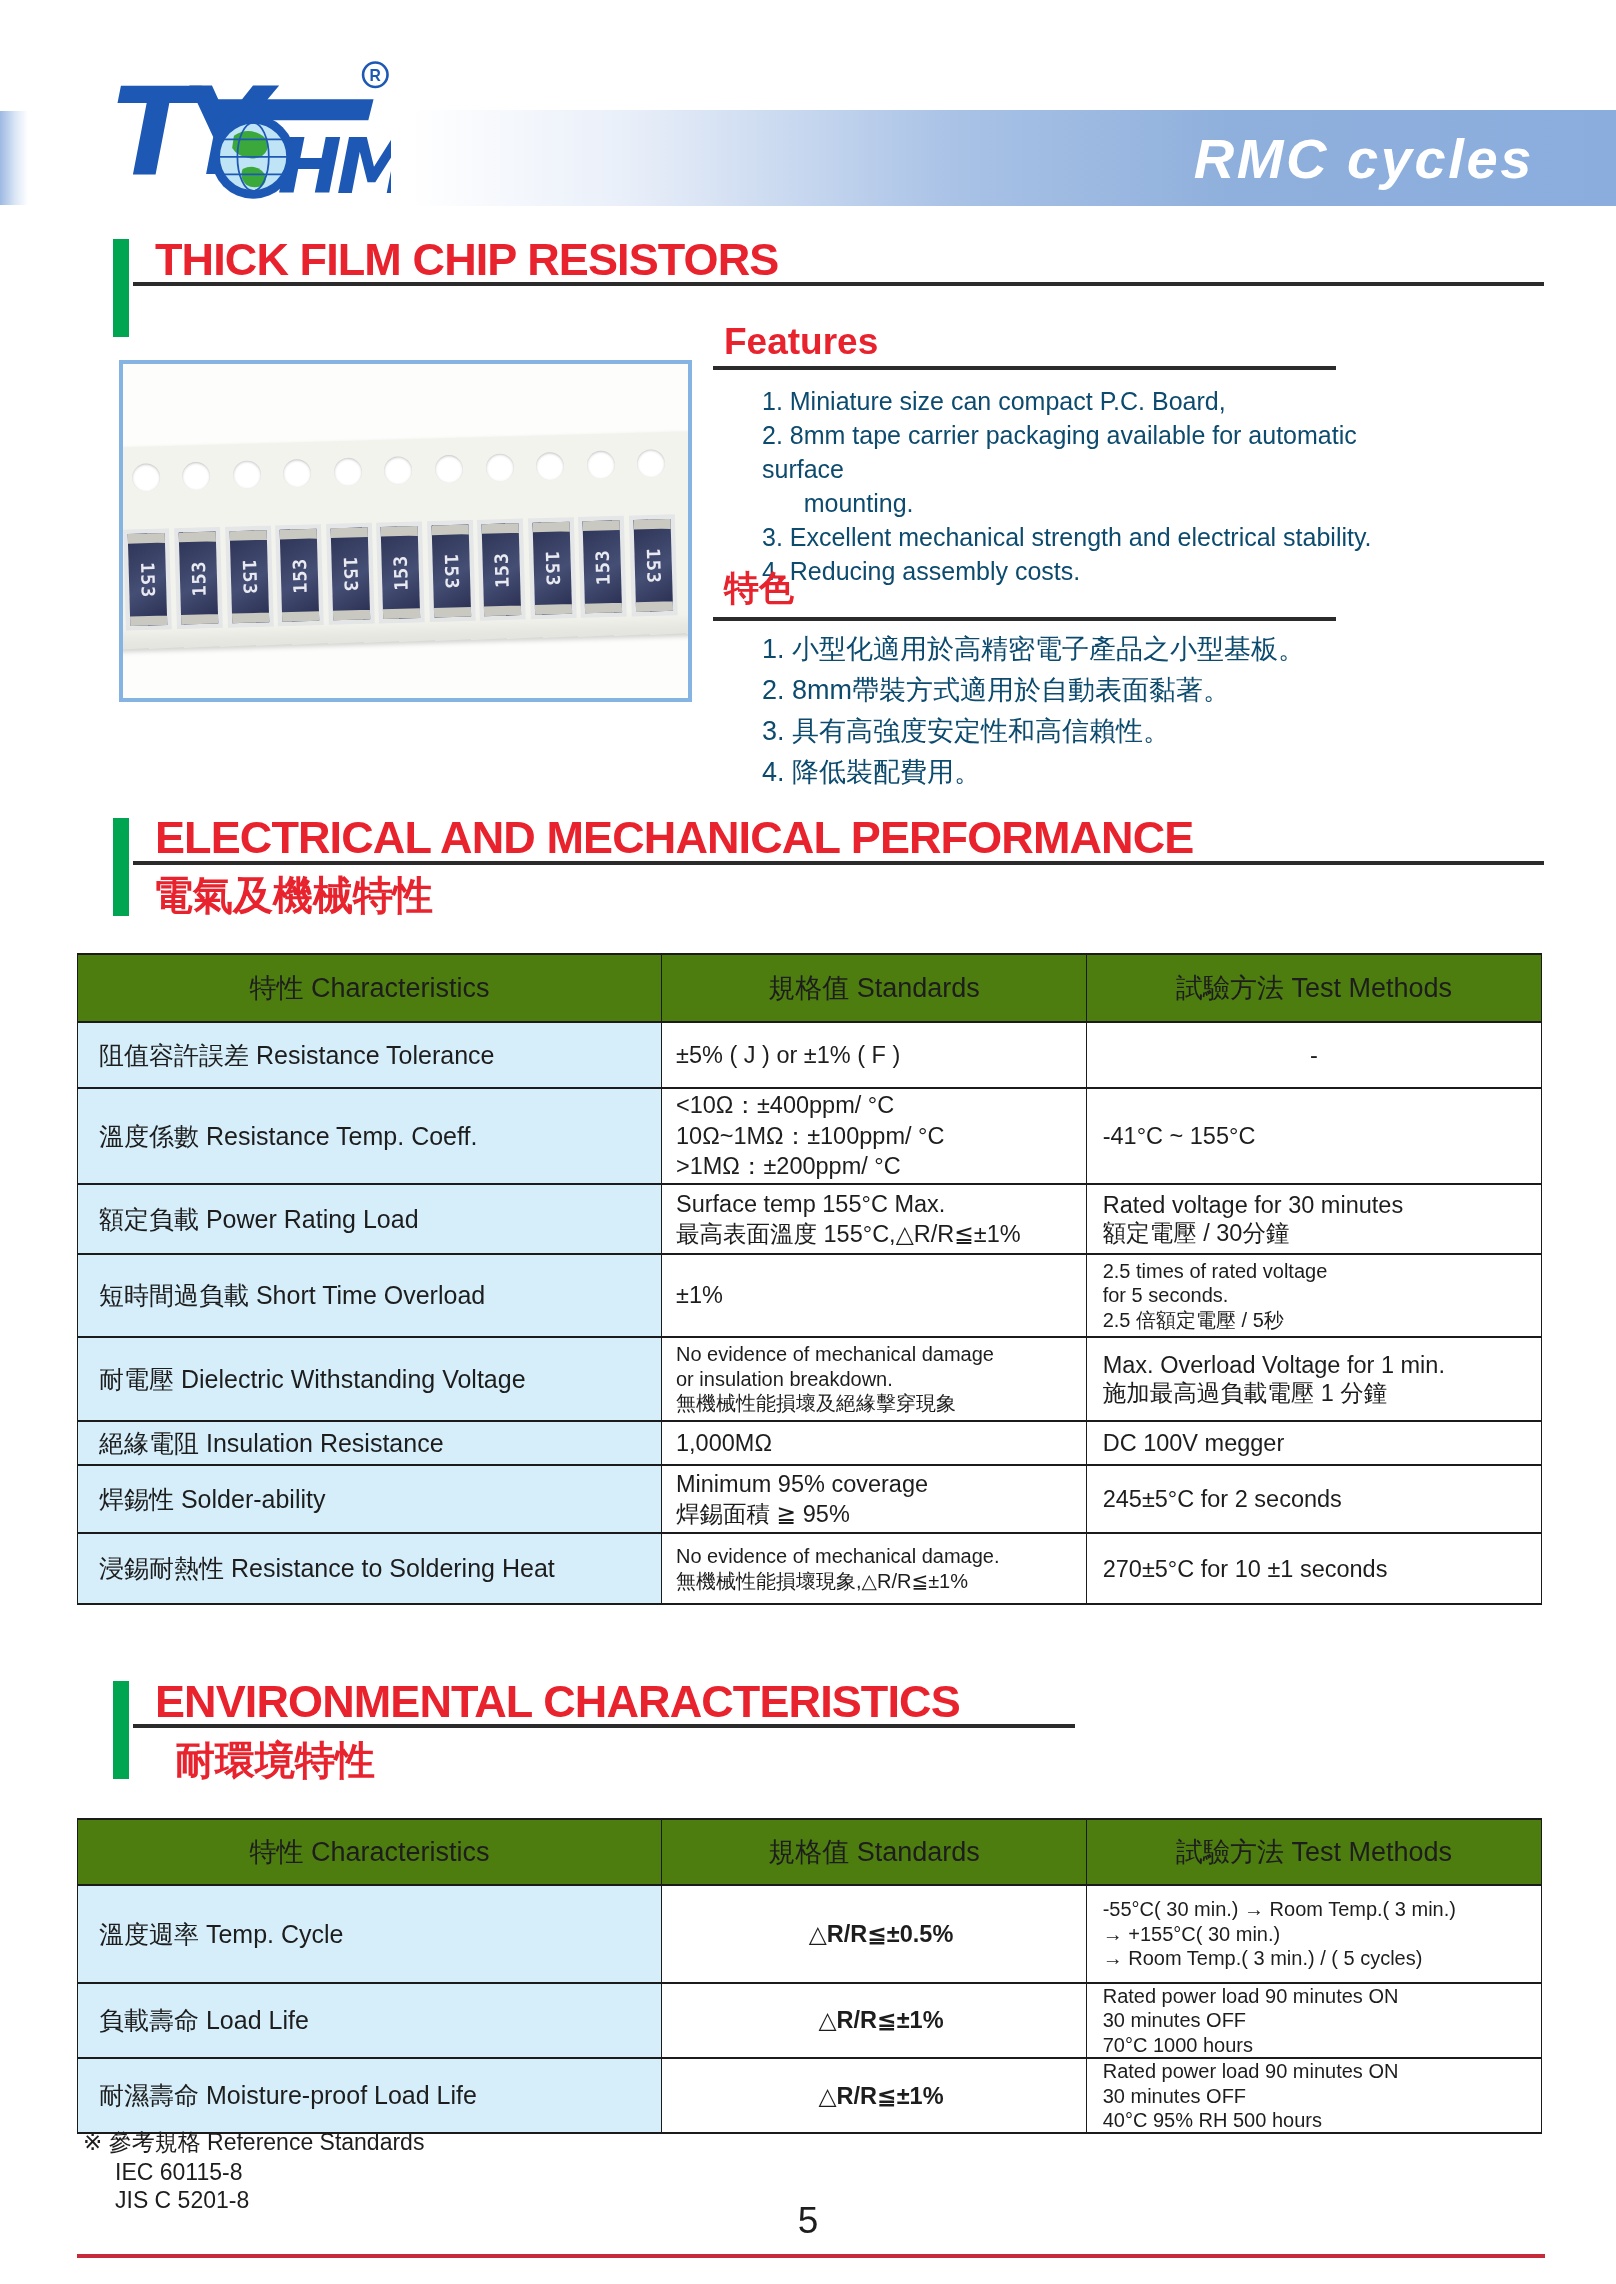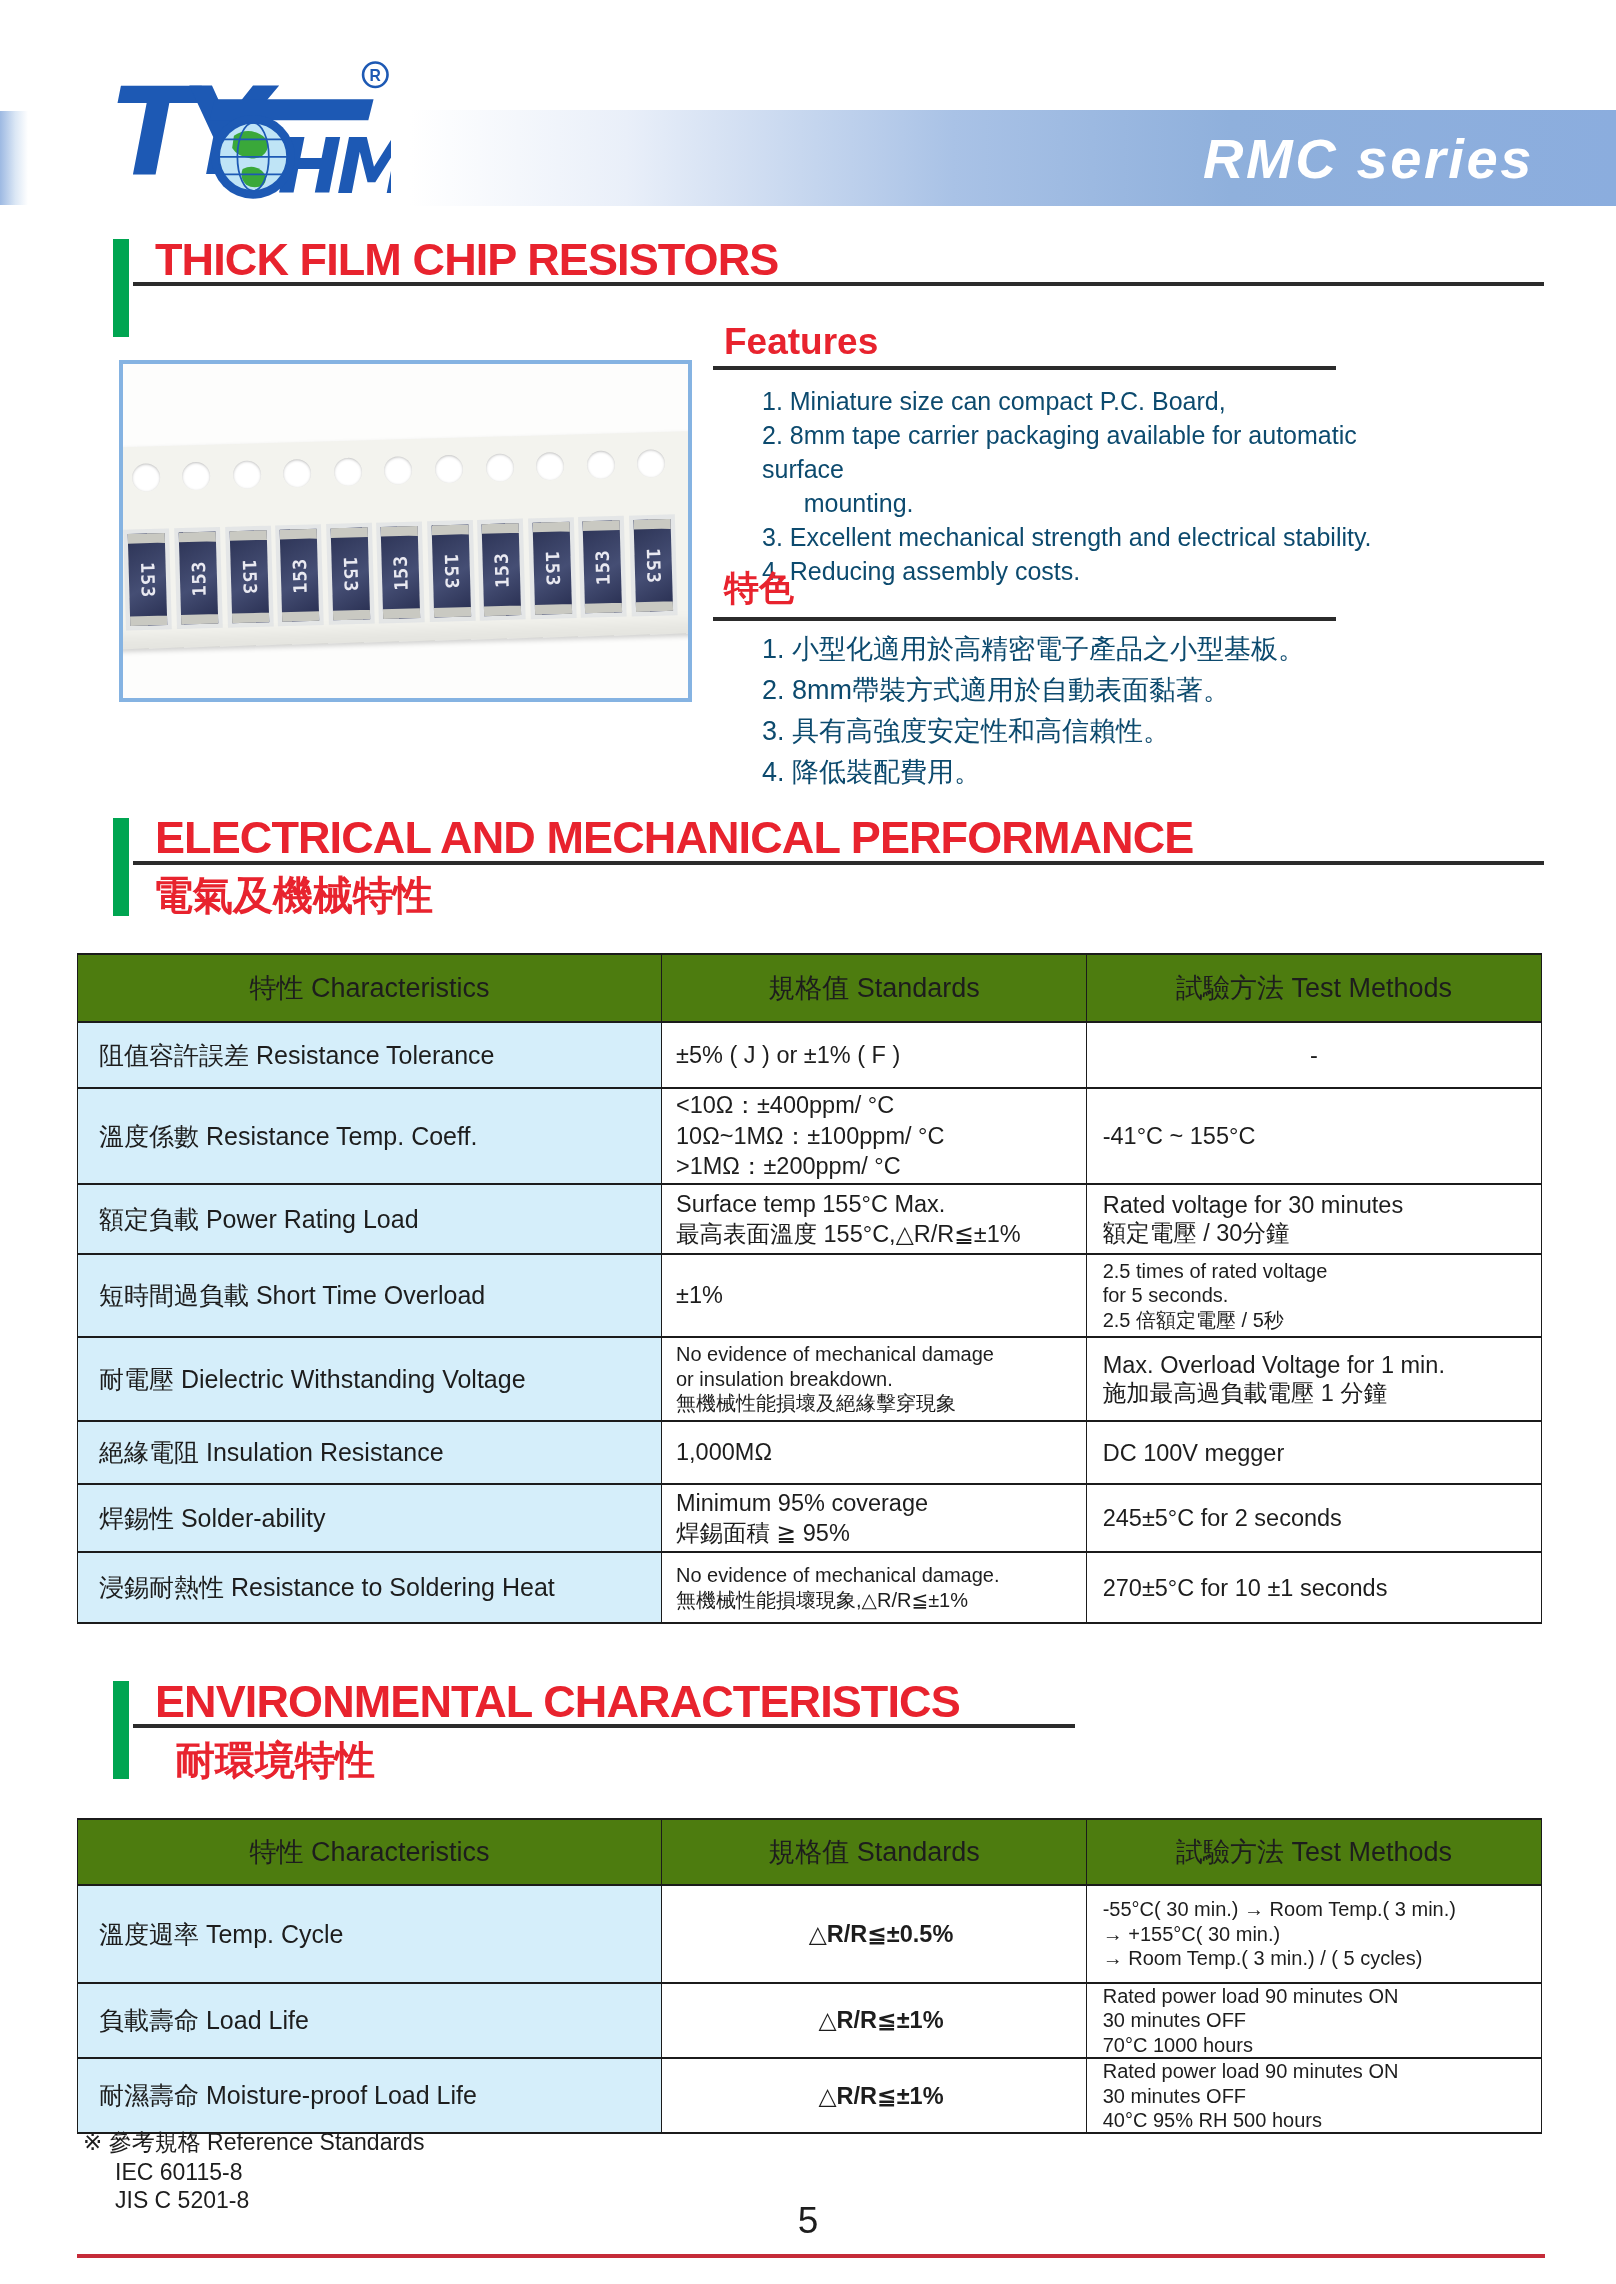--- a/index.html
+++ b/index.html
@@ -64,21 +64,21 @@
   .page-num { position:absolute; left:0; width:100%; text-align:center; font-size:37px; color:#1d1d1d; }
   .foot-line { position:absolute; height:4.4px; background:#c52b39; }
 </style>
 </head>
 <body>
 
 <div class="page">
 
   <div class="left-strip"></div>
   <div class="band">
-    <span class="series">RMC series</span>
+    <span class="series">RMC cycles</span>
   </div>
 
   <div class="logo">
     <svg width="288" height="166" viewBox="0 0 330 190">
       <g fill="#1d59b4">
         <text x="10" y="140" font-size="138" font-weight="bold" font-style="italic" font-family="DejaVu Sans, Liberation Sans, sans-serif" letter-spacing="-14">TY</text>
         <polygon points="128,54 310,54 304,78 122,78"></polygon>
         <text x="200" y="162" font-size="88" font-weight="bold" font-style="italic" font-family="DejaVu Sans, Liberation Sans, sans-serif" letter-spacing="-6">HM</text>
       </g>
       <circle cx="172" cy="120" r="48" fill="#1d59b4"></circle>
@@ -215,21 +215,21 @@
 2.5 倍額定電壓 / 5秒</td>
       </tr>
       <tr style="height:84px">
         <td class="c1">耐電壓 Dielectric Withstanding Voltage</td>
         <td class="c2 small">No evidence of mechanical damage
 or insulation breakdown.
 無機械性能損壞及絕緣擊穿現象</td>
         <td class="c3">Max. Overload Voltage for 1 min.
 施加最高過負載電壓 1 分鐘</td>
       </tr>
-      <tr style="height:63px">
+      <tr style="height:44px">
         <td class="c1">絕緣電阻 Insulation Resistance</td>
         <td class="c2">1,000MΩ</td>
         <td class="c3">DC 100V megger</td>
       </tr>
       <tr style="height:68px">
         <td class="c1">焊錫性 Solder-ability</td>
         <td class="c2">Minimum 95% coverage
 焊錫面積 ≧ 95%</td>
         <td class="c3">245±5°C for 2 seconds</td>
       </tr>

